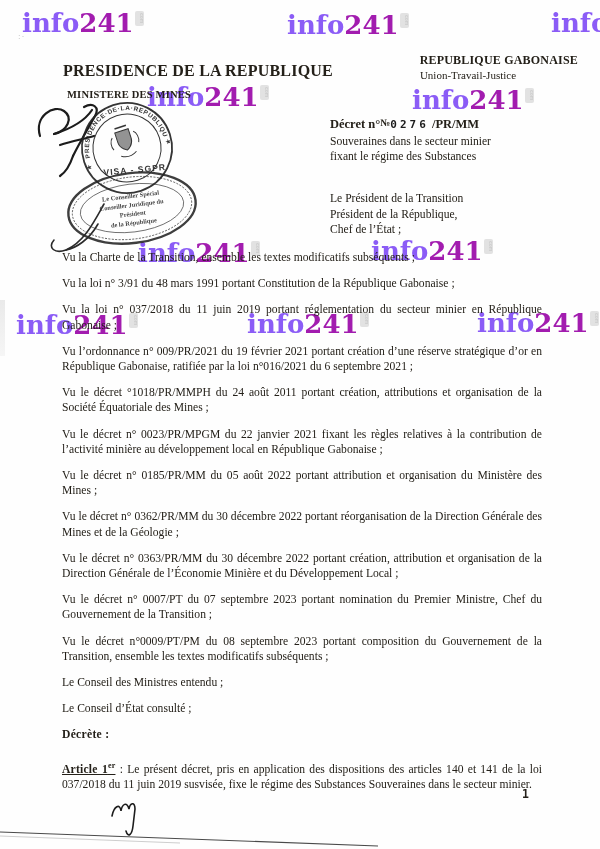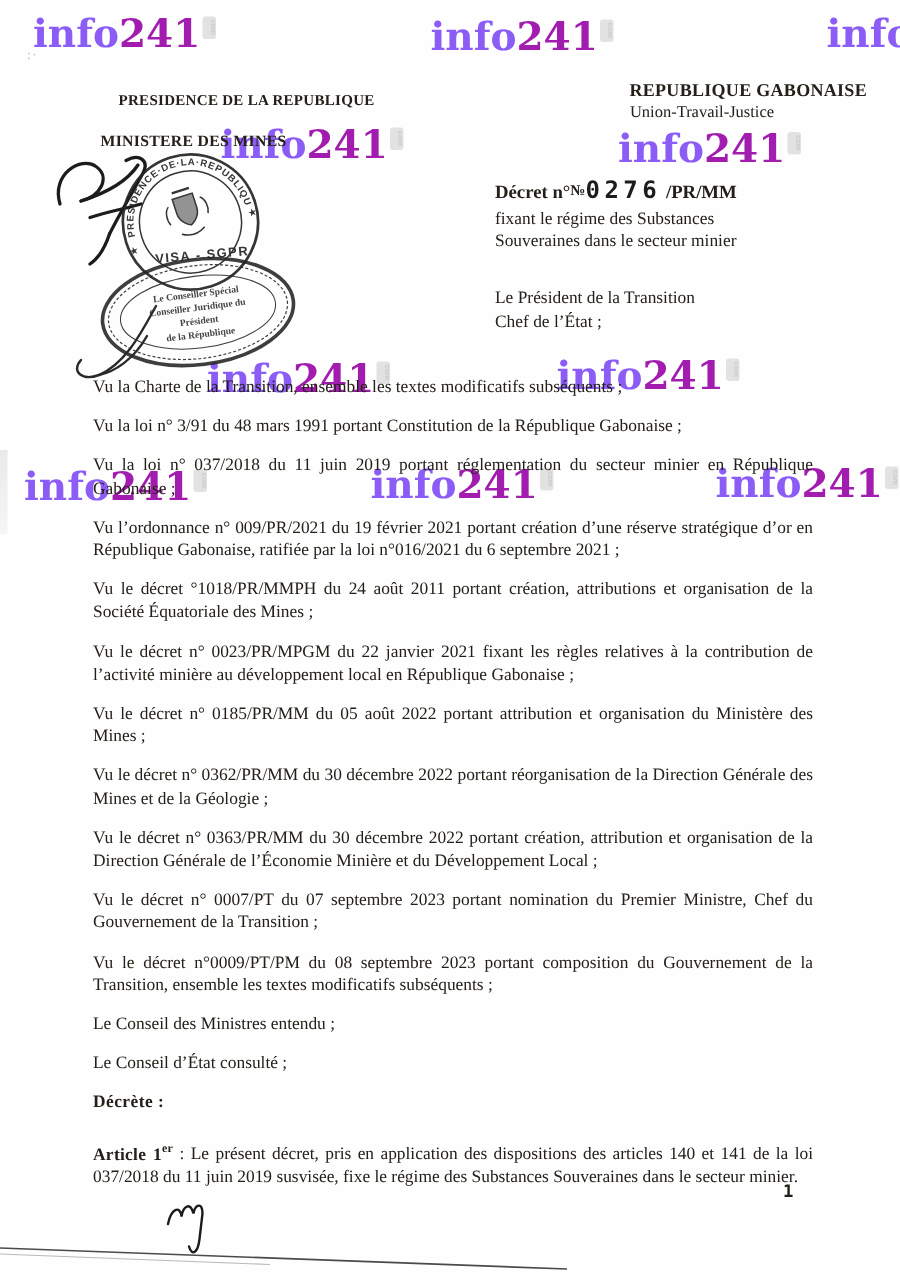--- a/index.html
+++ b/index.html
@@ -10,41 +10,41 @@
   
   .wm{position:absolute;font-family:"DejaVu Serif",serif;font-weight:bold;font-size:26px;
       white-space:nowrap;letter-spacing:0px;user-select:none;line-height:1;}
   .wm-a{color:#8b5cf6;}
   .wm-b{color:#a21caf;}
   .wm-tag{display:inline-block;width:9px;height:15px;background:#e2e2e2;color:#cccccc;
           font-size:5px;border-radius:2px;vertical-align:top;margin:1px 0 0 1px;
           writing-mode:vertical-rl;text-align:center;overflow:hidden;font-family:"Liberation Sans",sans-serif;}
 
   
-  .hdr-left-title{position:absolute;left:79px;top:62px;font-weight:bold;font-size:10px;letter-spacing:.2px;}
+  .hdr-left-title{position:absolute;left:63px;top:62px;font-weight:bold;font-size:16px;letter-spacing:.2px;}
   .hdr-left-sub{position:absolute;left:67px;top:89px;font-size:10.5px;letter-spacing:.2px;font-weight:bold;}
   .hdr-right{position:absolute;left:358px;top:53px;width:220px;text-align:center;}
   .hdr-right-title{font-weight:bold;font-size:12px;letter-spacing:.2px;text-align:right;}
   .hdr-right-motto{font-size:11px;margin-top:1px;}
 
   
   .decree{position:absolute;left:330px;top:117px;width:240px;}
   .decree-line1{font-size:12.5px;font-weight:bold;white-space:nowrap;}
   .decree-nomark{font-size:10px;vertical-align:2px;letter-spacing:-1px;}
-  .decree-num{font-family:"DejaVu Sans Mono",monospace;font-size:16px;letter-spacing:3px;
+  .decree-num{font-family:"DejaVu Sans Mono",monospace;font-size:11px;letter-spacing:3px;
               font-weight:bold;color:#1c1c1c;margin-left:1px;}
   .decree-sub{font-size:11.6px;line-height:15px;margin-top:2px;}
 
   .issuer{position:absolute;left:330px;top:191px;font-size:11.6px;line-height:15.5px;}
 
   
   .doc-body{position:absolute;left:62px;top:250px;width:480px;font-size:11.6px;line-height:15.2px;}
   .doc-body p{margin:0 0 11px 0;text-align:justify;}
   .p-decrete{text-align:center;font-weight:bold;margin:5px 0 15px 0 !important;letter-spacing:.3px;}
-  .article b{letter-spacing:.2px;}
+  .article b{letter-spacing:.2px;text-decoration:underline;}
   sup{font-size:8px;}
 
   .page-number{position:absolute;left:522px;top:787px;font-size:11.5px;font-weight:bold;
                font-family:"DejaVu Sans Mono",monospace;}
 
   
   .gfx{position:absolute;}
   .stamp{color:#262626;}
   .artifact-dots{position:absolute;left:18px;top:31px;color:#b9b9b9;font-size:9px;letter-spacing:1px;}
   .edge-smudge{position:absolute;left:0;top:300px;width:5px;height:56px;background:
@@ -124,27 +124,28 @@
       <path d="M62,4 C52,22 42,42 24,50 C13,54 5,48 12,40"></path>
       <path d="M24,50 C34,48 47,40 56,24"></path>
     </g>
   </svg>
 
   <div class="decree">
     <div class="decree-line1">
       <span>Décret n°</span><span class="decree-nomark">№</span><span class="decree-num">0276</span><span> /PR/MM</span>
     </div>
     <div class="decree-sub">
+      <div>Souveraines dans le secteur minier</div>
       <div>fixant le régime des Substances</div>
-      <div>Souveraines dans le secteur minier</div>
     </div>
   </div>
 
   <div class="issuer">
     <div>Le Président de la Transition</div>
+    <div>Président de la République,</div>
     <div>Chef de l’État ;</div>
   </div>
 
   <div class="doc-body">
     <p>Vu la Charte de la Transition, ensemble les textes modificatifs subséquents ;</p>
     <p>Vu la loi n° 3/91 du 48 mars 1991 portant Constitution de la République Gabonaise ;</p>
     <p>Vu la loi n° 037/2018 du 11 juin 2019 portant réglementation du secteur minier en République Gabonaise ;</p>
     <p>Vu l’ordonnance n° 009/PR/2021 du 19 février 2021 portant création d’une réserve stratégique d’or en République Gabonaise, ratifiée par la loi n°016/2021 du 6 septembre 2021 ;</p>
     <p>Vu le décret °1018/PR/MMPH du 24 août 2011 portant création, attributions et organisation de la Société Équatoriale des Mines ;</p>
     <p>Vu le décret n° 0023/PR/MPGM du 22 janvier 2021 fixant les règles relatives à la contribution de l’activité minière au développement local en République Gabonaise ;</p>

